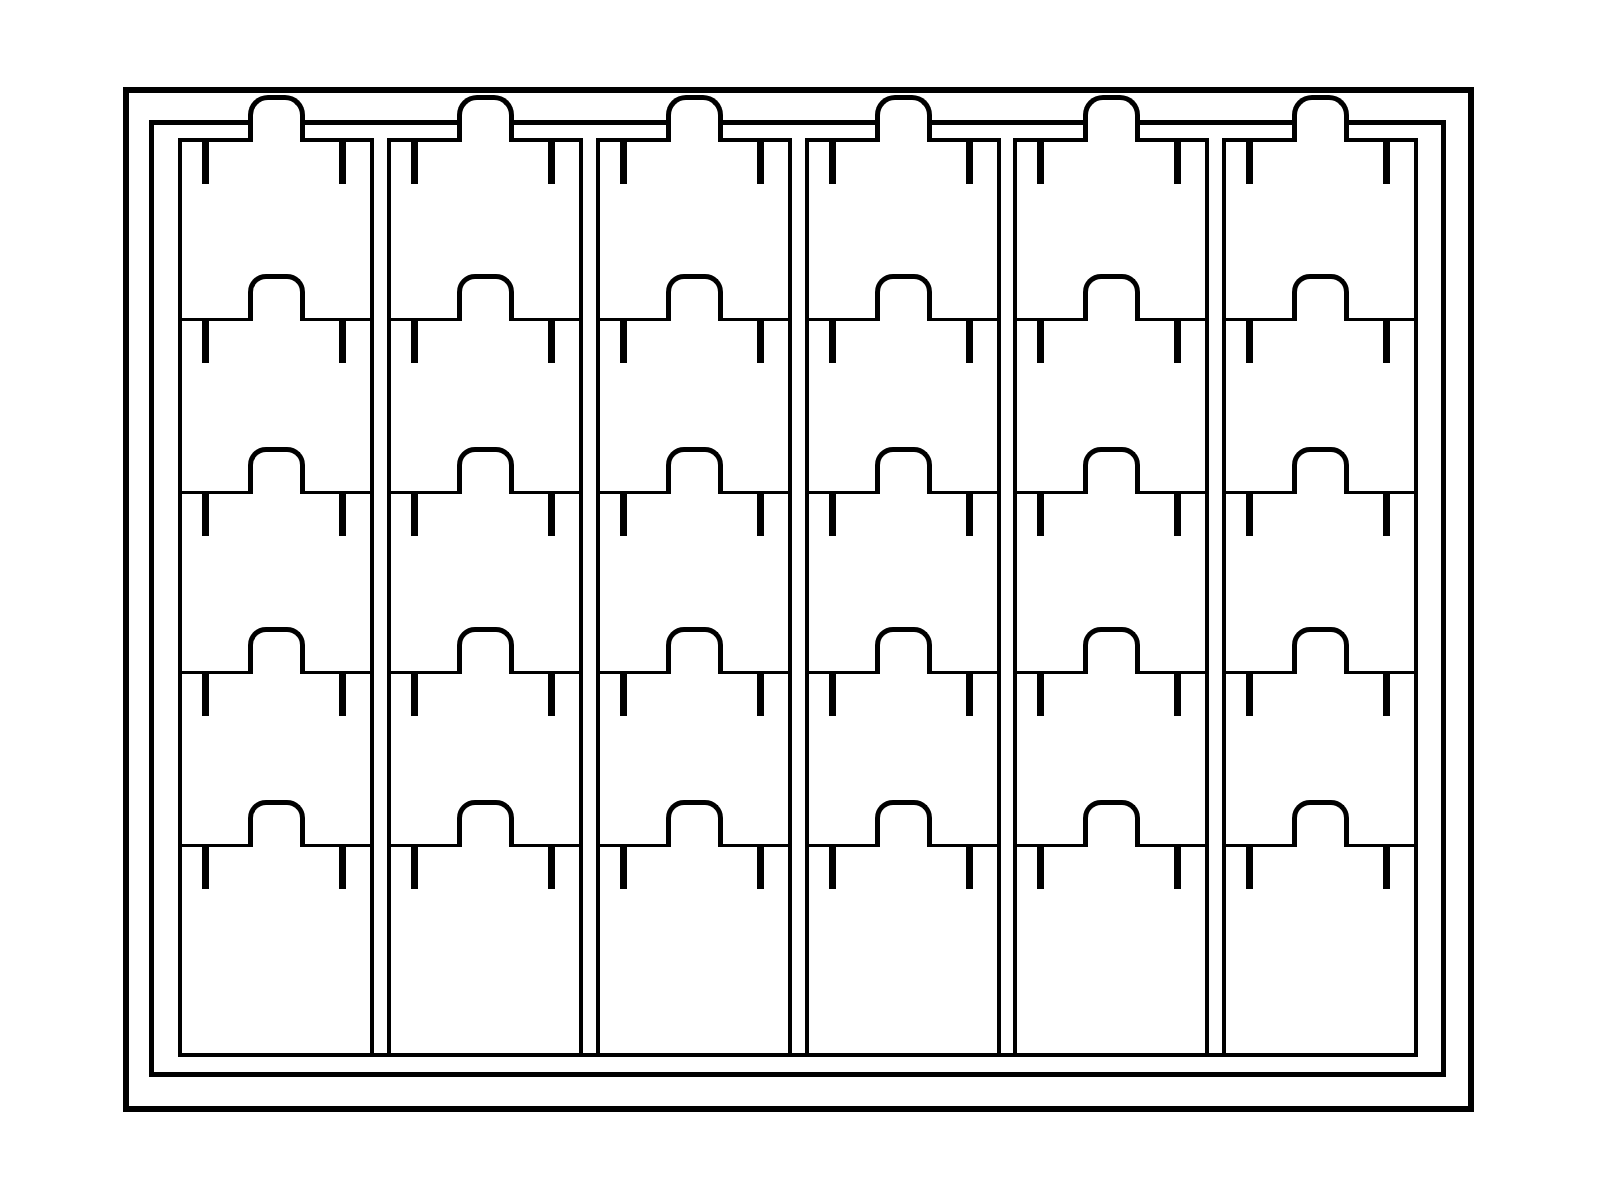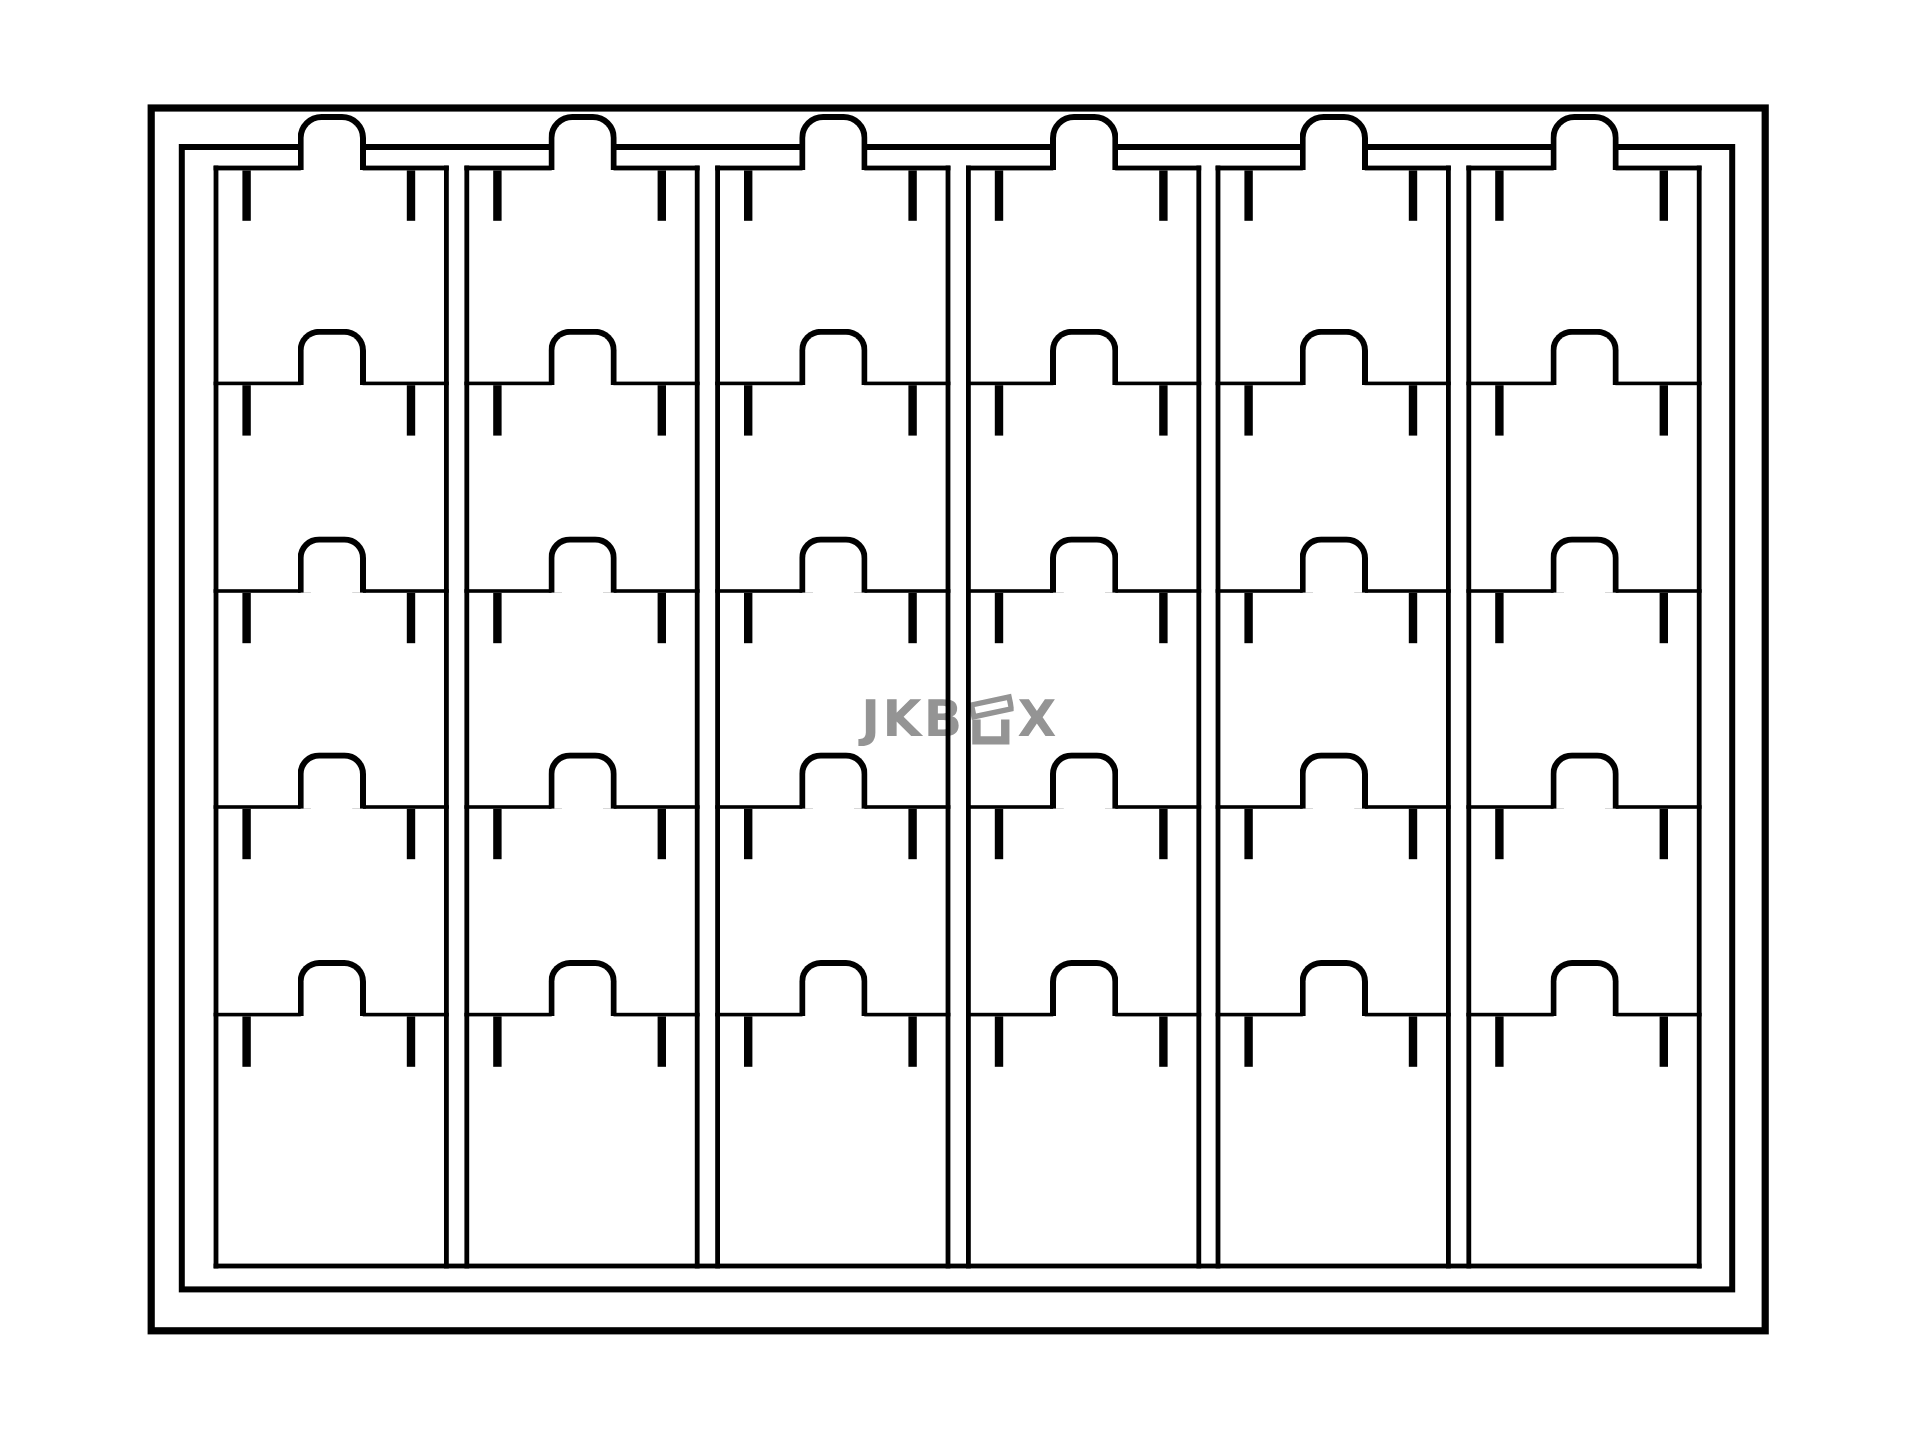--- a/index.html
+++ b/index.html
@@ -49,30 +49,20 @@
     user-select: none;
     white-space: nowrap;
   }
   .watermark svg { display: block; margin: 0 1px; }
 </style>
 </head>
 <body>
 
 <div class="canvas">
 
-  <div class="watermark" id="watermark" style="color: rgb(148, 148, 148); left: 800px; top: 599px;">
-    <span>JKB</span>
-    <svg width="38" height="44" viewBox="0 0 38 44">
-      <g transform="rotate(-12 8 15)">
-        <rect x="4" y="9" width="32" height="10" fill="none" stroke="currentColor" stroke-width="4.5"></rect>
-      </g>
-      <path d="M 7 22 L 7 39.5 L 31 39.5 L 31 22" fill="none" stroke="currentColor" stroke-width="7"></path>
-    </svg>
-    <span>X</span>
-  </div>
 
   <div class="frame" id="outer-frame" style="left: 123px; top: 87px; width: 1351px; height: 1025px; border-width: 6px;"></div>
   <div class="frame" id="inner-frame" style="left: 149px; top: 120px; width: 1297px; height: 957px; border-width: 5px;"></div>
 
   <div class="layer" id="columns-layer">
       <div class="colframe" style="left: 178px; top: 138px; width: 196px; height: 919px;"></div>
       <div class="seg" style="left: 178px; top: 138px; width: 72.5px; height: 4px;"></div>
       <div class="seg" style="left: 301.5px; top: 138px; width: 72.5px; height: 4px;"></div>
       <div class="tab top" style="left: 247.5px; top: 95px; width: 57px; height: 47px;"></div>
       <div class="tick" style="left: 202px; top: 142px; width: 7px; height: 42px;"></div>

